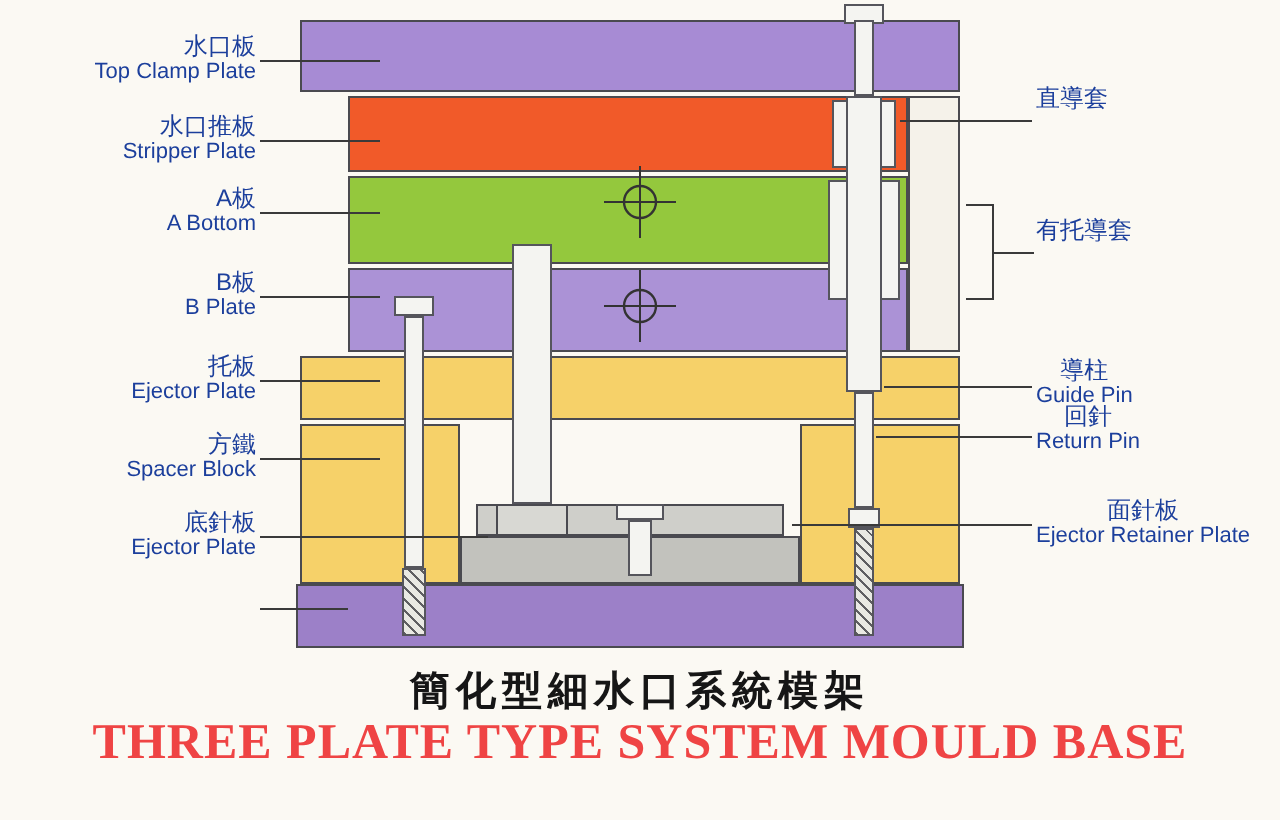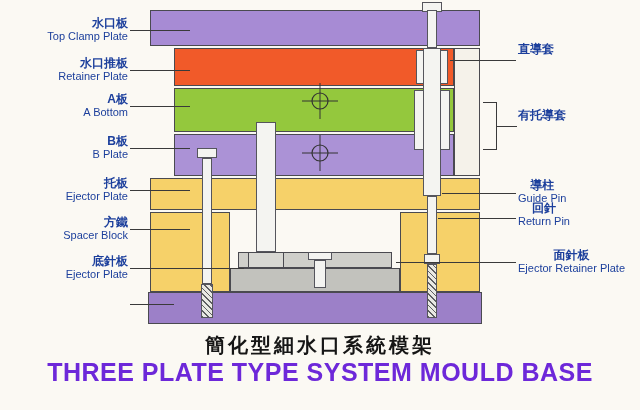--- a/index.html
+++ b/index.html
@@ -20,31 +20,31 @@
   }
   .lineh { position:absolute; height:0; border-top:1px solid #3a3a3a; }
   .bracket {
     position:absolute; box-sizing:border-box;
     border-top:1px solid #3a3a3a; border-right:1px solid #3a3a3a; border-bottom:1px solid #3a3a3a;
   }
   .crosshair { position:absolute; }
   .label { position:absolute; color:#1c3f9c; line-height:1.2; white-space:nowrap; }
   .label.lft { text-align:right; }
   .label.rgt { text-align:center; }
-  .label .zh { font-size:12px; font-weight:bold; }
+  .label .zh { font-size:12px; font-weight:normal; }
   .label .en { font-size:11px; font-weight:normal; }
   .title-zh {
     position:absolute; left:0; width:640px; text-align:center;
     font-size:20px; font-weight:bold; color:#161616; letter-spacing:3px;
     font-family:"DejaVu Sans", sans-serif;
   }
   .title-en {
     position:absolute; left:0; width:640px; text-align:center;
-    font-size:25px; font-weight:bold; color:#6d28d9; letter-spacing:0.5px;
-    font-family:Liberation Sans, sans-serif;
+    font-size:25px; font-weight:bold; color:#ef4444; letter-spacing:0.5px;
+    font-family:Liberation Serif, serif;
   }
 </style>
 </head>
 <body>
 
 <div class="canvas">
 
   <div class="plate" style="left: 150px; top: 10px; width: 330px; height: 36px; background-color: rgb(167, 139, 212);"></div>
   <div class="plate" style="left: 174px; top: 48px; width: 280px; height: 38px; background-color: rgb(241, 90, 41);"></div>
   <div class="strip" style="left: 454px; top: 48px; width: 26px; height: 128px; background-color: rgb(245, 242, 234);"></div>
@@ -103,21 +103,21 @@
   <div class="lineh" style="left:442px;top:193px;width:74px"></div>
   <div class="lineh" style="left:438px;top:218px;width:78px"></div>
   <div class="lineh" style="left:396px;top:262px;width:120px"></div>
 
   <div class="label lft" style="top:16px;right:512px">
     <div class="zh">水口板</div>
     <div class="en">Top Clamp Plate</div>
   </div>
   <div class="label lft" style="top:56px;right:512px">
     <div class="zh">水口推板</div>
-    <div class="en">Retainer Plate</div>
+    <div class="en">Stripper Plate</div>
   </div>
   <div class="label lft" style="top:92px;right:512px">
     <div class="zh">A板</div>
     <div class="en">A Bottom</div>
   </div>
   <div class="label lft" style="top:134px;right:512px">
     <div class="zh">B板</div>
     <div class="en">B Plate</div>
   </div>
   <div class="label lft" style="top:176px;right:512px">

